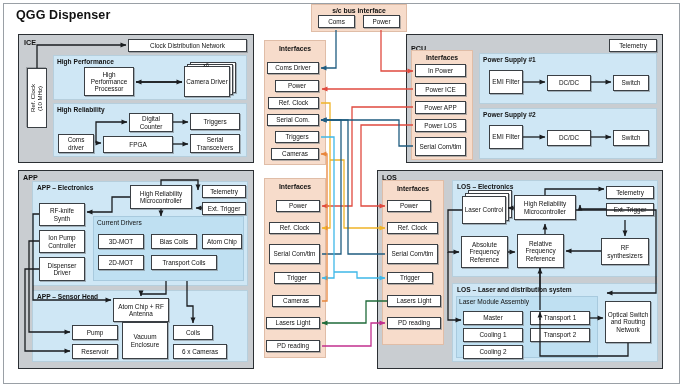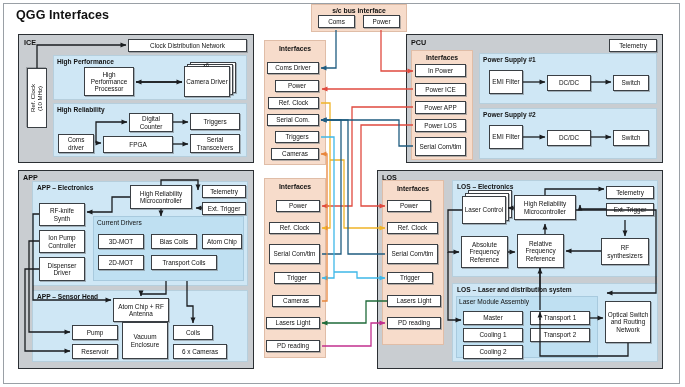--- a/index.html
+++ b/index.html
@@ -48,21 +48,21 @@
   svg.wires{position:absolute;left:0;top:0;width:685px;height:387px;
     pointer-events:none;overflow:visible;}
 </style>
 </head>
 <body>
 
 <div id="root">
 
   <div class="outer-frame"></div>
 
-  <div class="page-title">QGG Interfaces</div>
+  <div class="page-title">QGG Dispenser</div>
 
   <div class="iface" style="left:311px;top:4px;width:96px;height:28px;">
     <div class="iface-title" style="left:0;top:2px;">s/c  bus interface</div>
   </div>
   <div class="box" style="left:318px;top:15px;width:37px;height:13px;">Coms</div>
   <div class="box" style="left:363px;top:15px;width:37px;height:13px;">Power</div>
 
   <div class="panel" style="left:18px;top:34px;width:236px;height:129px;"></div>
   <div class="panel-title" style="left:24px;top:38px;">ICE</div>
 
@@ -94,21 +94,21 @@
     <div class="iface-title" style="left:0;top:4px;">Interfaces</div>
   </div>
   <div class="box" style="left:267px;top:62px;width:52px;height:12px;">Coms Driver</div>
   <div class="box" style="left:275px;top:80px;width:44px;height:12px;">Power</div>
   <div class="box" style="left:268px;top:97px;width:51px;height:12px;">Ref. Clock</div>
   <div class="box" style="left:267px;top:114px;width:52px;height:12px;">Serial Com.</div>
   <div class="box" style="left:275px;top:131px;width:44px;height:12px;">Triggers</div>
   <div class="box" style="left:271px;top:148px;width:48px;height:12px;">Cameras</div>
 
   <div class="panel" style="left:406px;top:34px;width:257px;height:129px;"></div>
-  <div class="panel-title" style="left:411px;top:38px;">PCU</div>
+  <div class="panel-title" style="left:411px;top:44px;">PCU</div>
 
   <div class="box" style="left:609px;top:39px;width:48px;height:13px;">Telemetry</div>
 
   <div class="iface" style="left:411px;top:50px;width:62px;height:110px;">
     <div class="iface-title" style="left:0;top:3px;">Interfaces</div>
   </div>
   <div class="box" style="left:415px;top:64px;width:51px;height:13px;">In Power</div>
   <div class="box" style="left:415px;top:83px;width:51px;height:13px;">Power ICE</div>
   <div class="box" style="left:415px;top:101px;width:51px;height:13px;">Power APP</div>
   <div class="box" style="left:415px;top:119px;width:51px;height:13px;">Power LOS</div>

